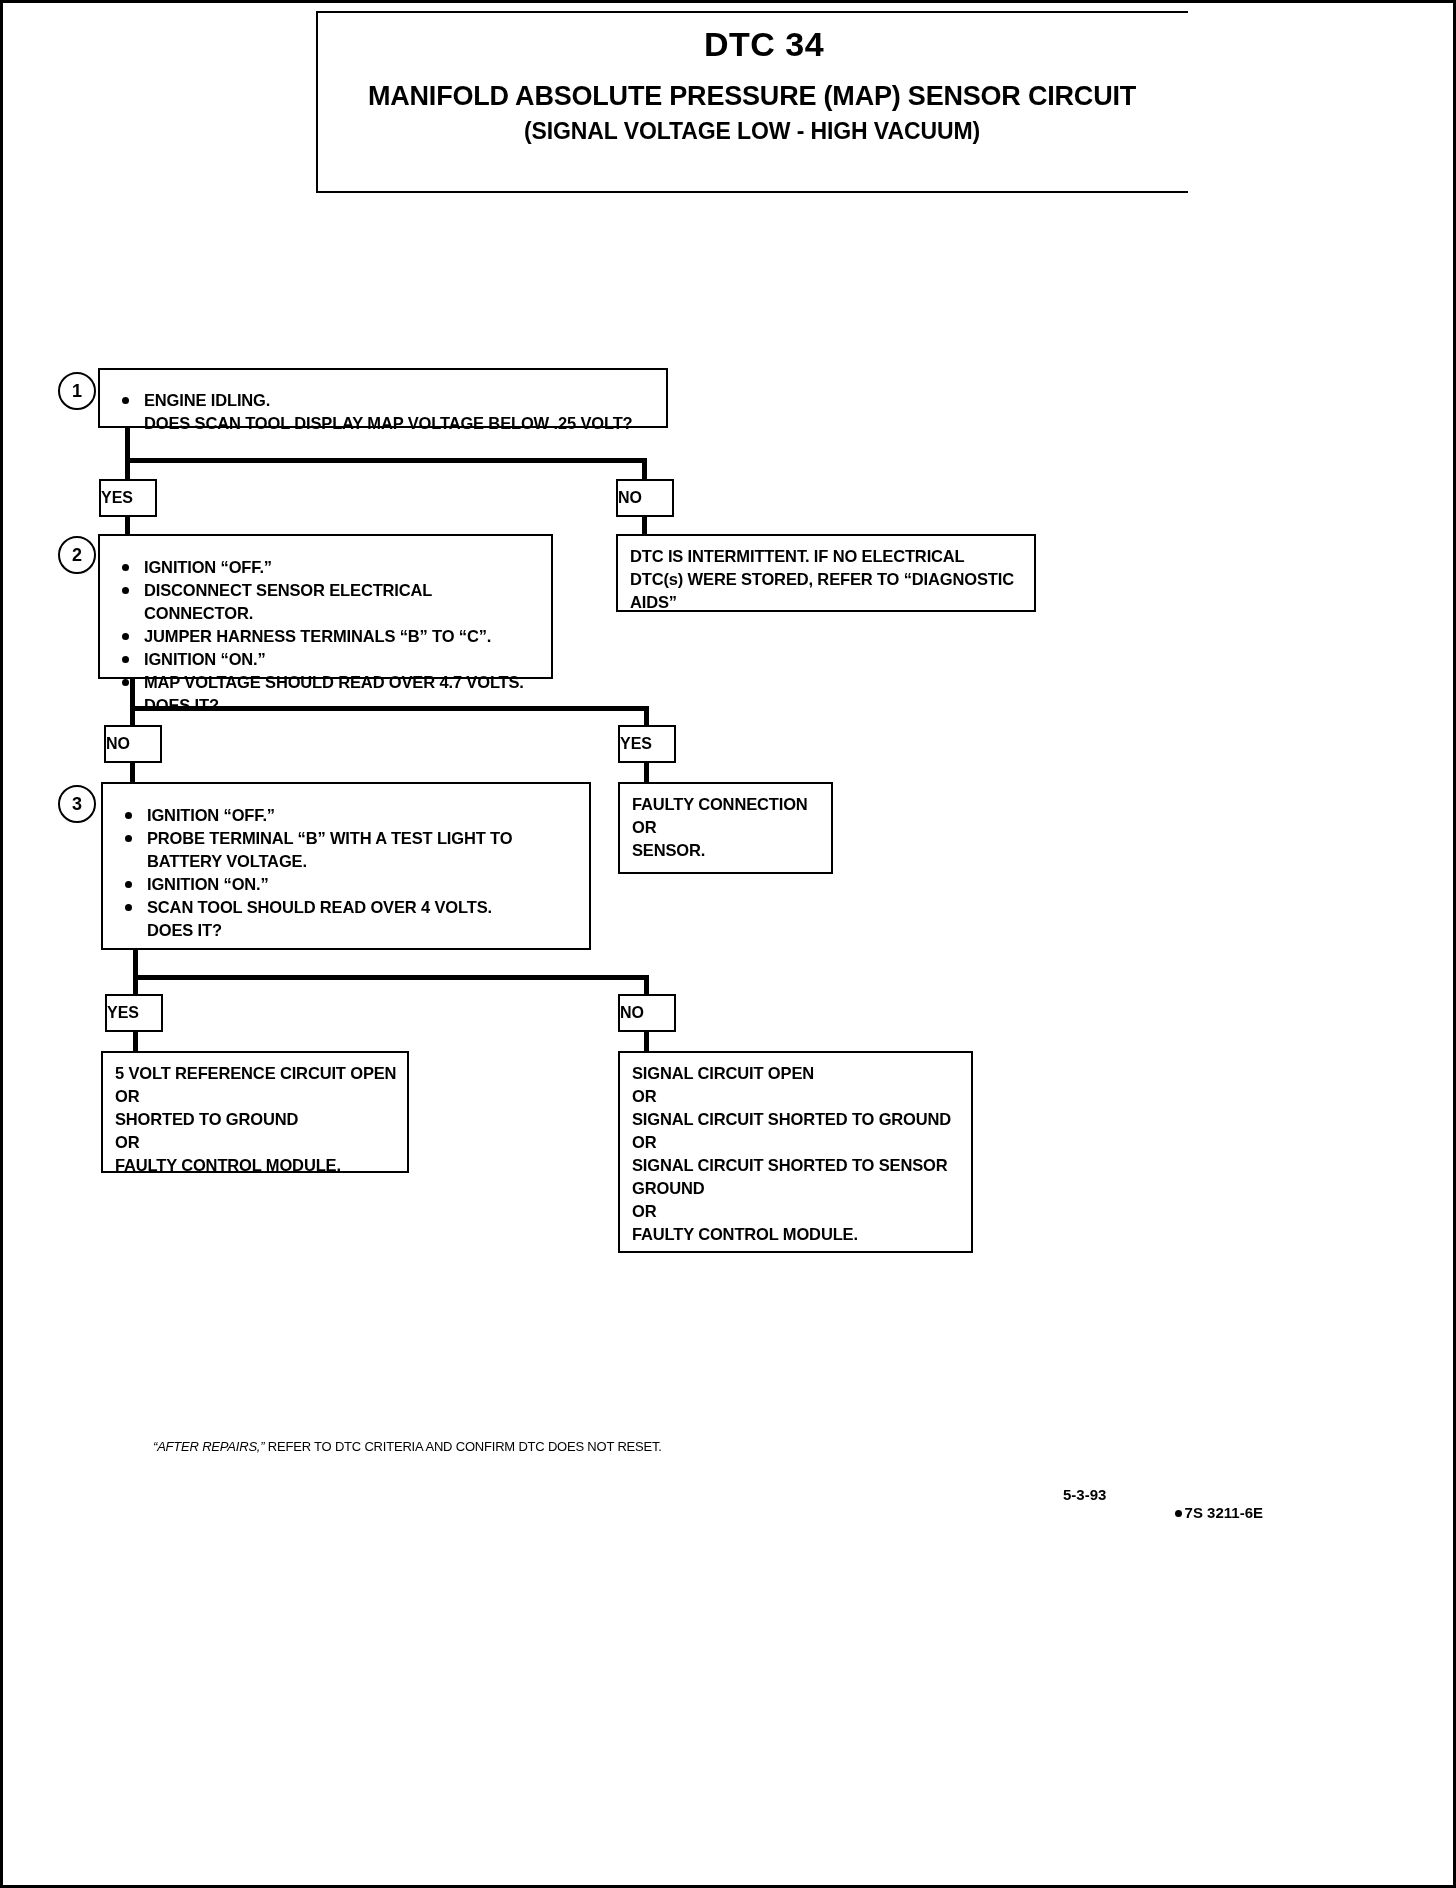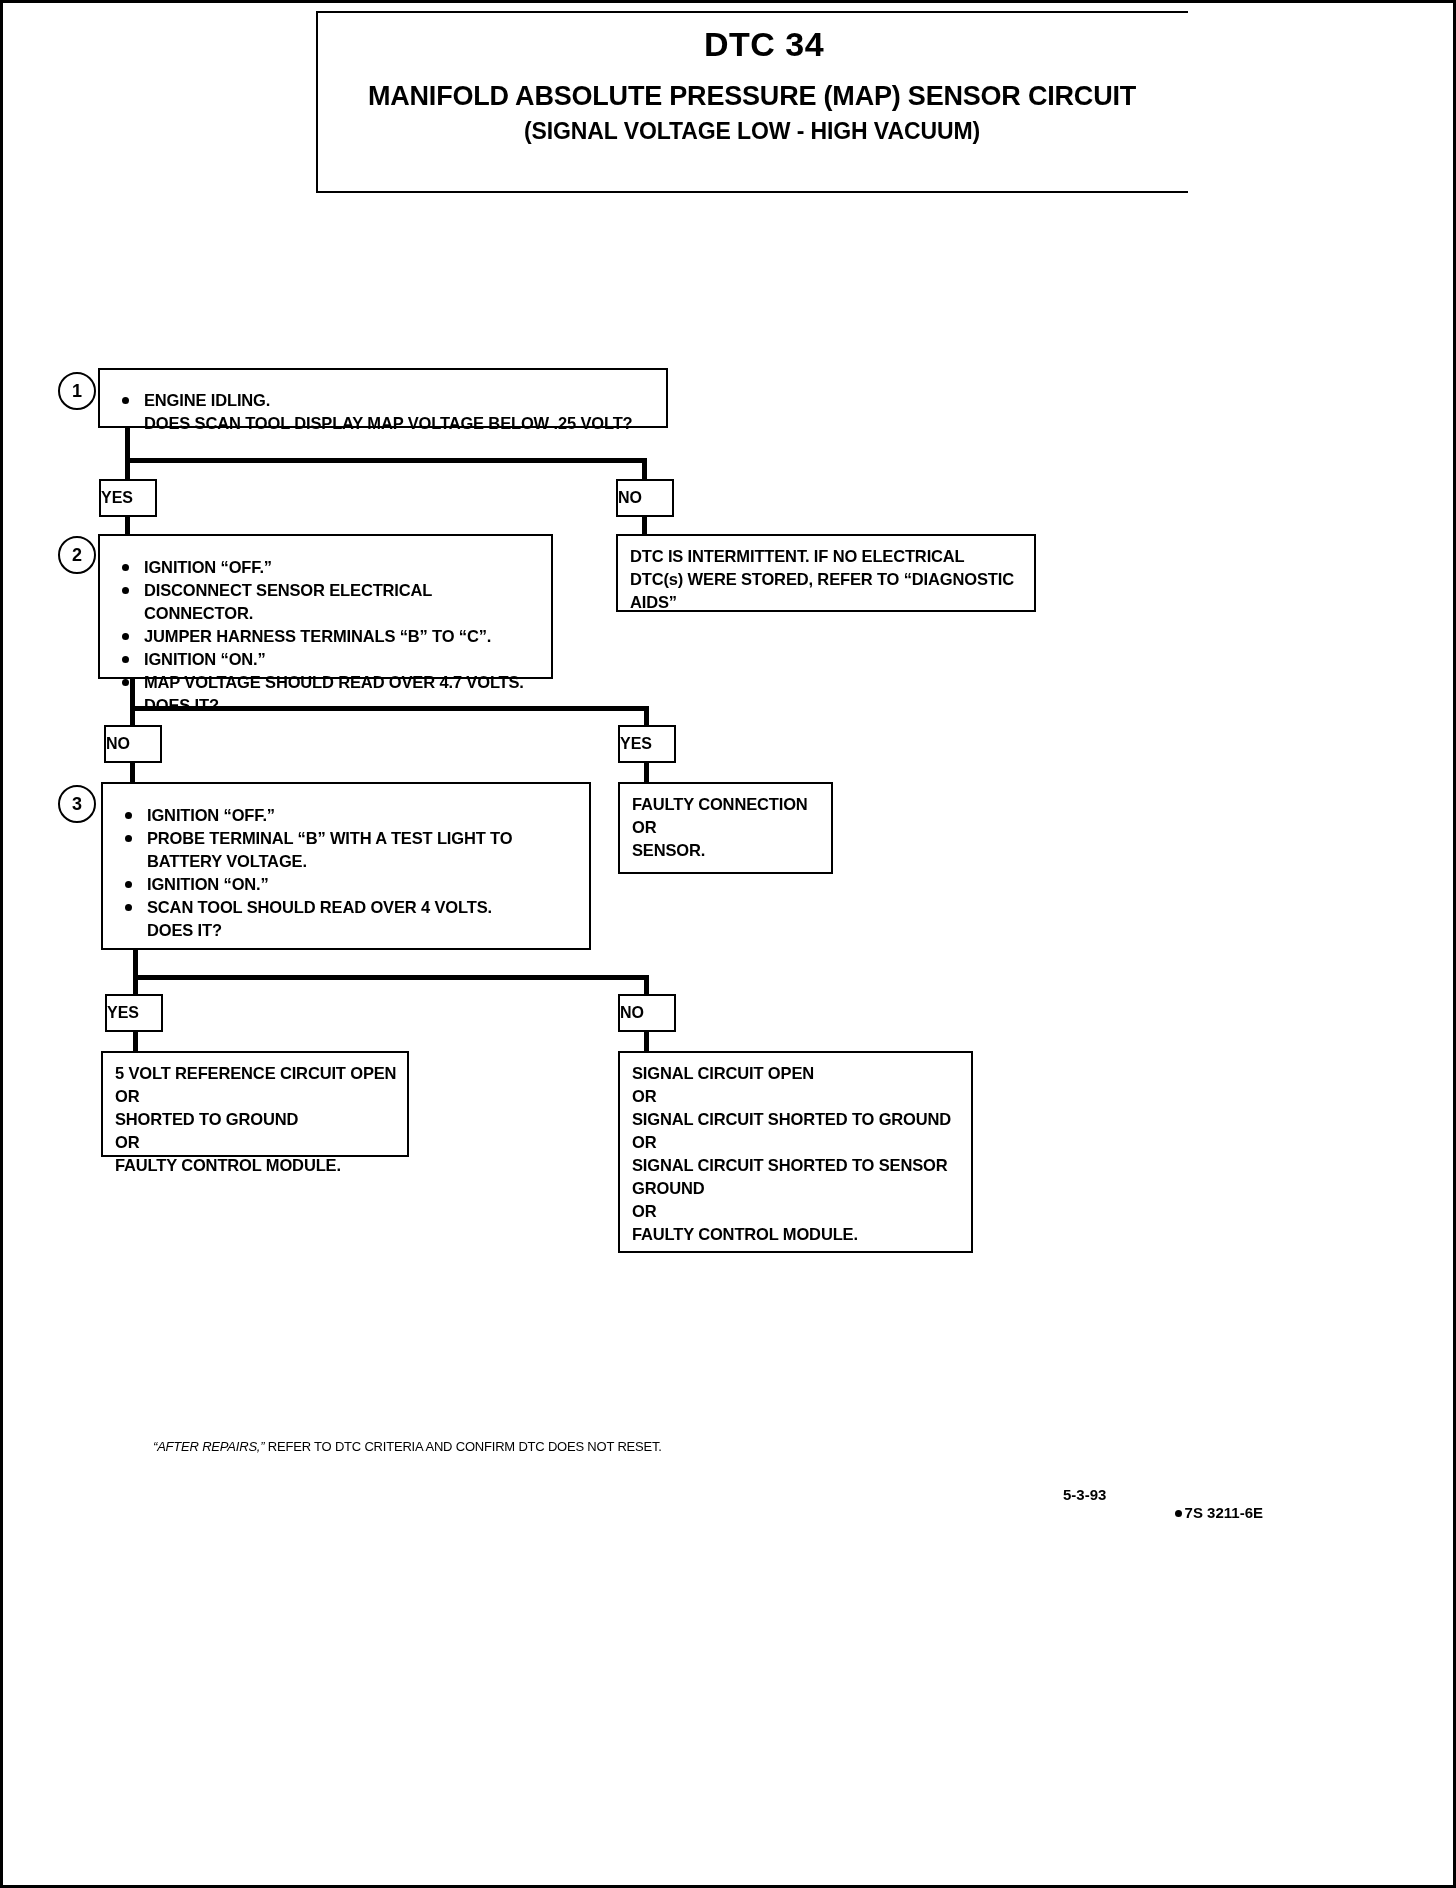--- a/index.html
+++ b/index.html
@@ -225,21 +225,21 @@
   <div class="abs hline" style="left:130px;top:972px;width:516px;"></div>
   <div class="abs vline" style="left:130px;top:972px;height:20px;"></div>
   <div class="abs vline" style="left:641px;top:972px;height:20px;"></div>
 
   <div class="abs tag" style="left:102px;top:991px;">YES</div>
   <div class="abs tag" style="left:615px;top:991px;">NO</div>
 
   <div class="abs vline" style="left:130px;top:1027px;height:22px;"></div>
   <div class="abs vline" style="left:641px;top:1027px;height:22px;"></div>
 
-  <div class="abs fbox plain" id="box-5v" style="left:98px;top:1048px;width:308px;height:106px;">
+  <div class="abs fbox plain" id="box-5v" style="left:98px;top:1048px;width:308px;height:122px;">
     <div>5 VOLT REFERENCE CIRCUIT OPEN</div>
     <div>OR</div>
     <div>SHORTED TO GROUND</div>
     <div>OR</div>
     <div>FAULTY CONTROL MODULE.</div>
   </div>
 
   <div class="abs fbox plain" id="box-signal" style="left:615px;top:1048px;width:355px;height:202px;">
     <div>SIGNAL CIRCUIT OPEN</div>
     <div>OR</div>

